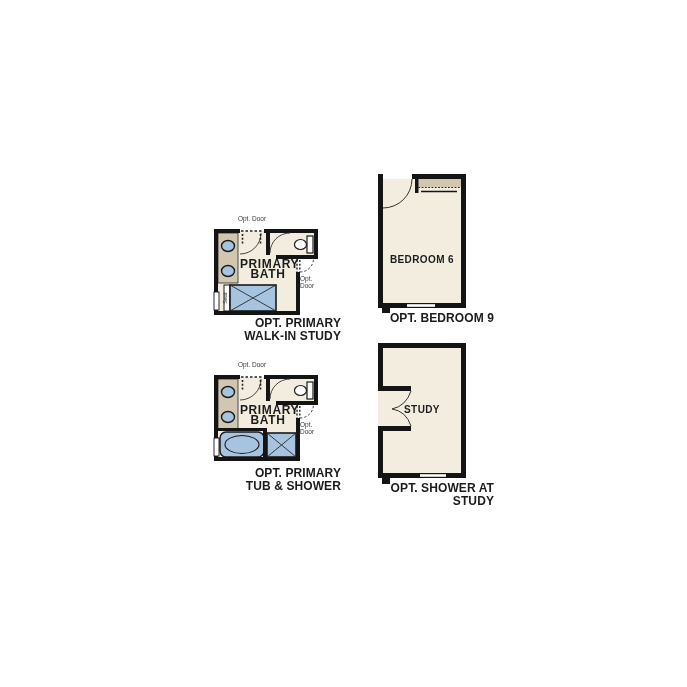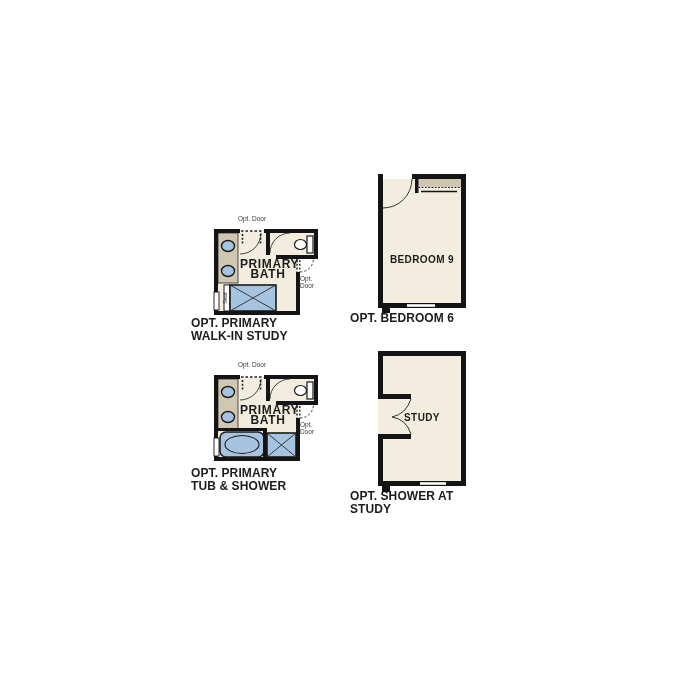--- a/index.html
+++ b/index.html
@@ -7,21 +7,21 @@
           font-family:"Liberation Sans", sans-serif;}
   .plan-block{position:absolute;}
   .plan-block svg{display:block;position:absolute;left:0;top:0;overflow:visible;}
   .lbl{position:absolute;color:#3a3a3a;font-size:6.5px;line-height:7px;}
   .lbl.center{text-align:center;}
   .room-label{position:absolute;color:#1c1c1c;font-weight:bold;text-align:center;
               letter-spacing:0.6px;}
   .room-label.bath{font-size:12px;line-height:9.5px;}
   .room-label.big{font-size:10px;line-height:11px;letter-spacing:0.4px;}
   .caption{position:absolute;color:#1c1c1c;font-weight:bold;font-size:12px;
-           line-height:12.5px;text-align:left;letter-spacing:0.1px;}
+           line-height:12.5px;text-align:right;letter-spacing:0.1px;}
 </style>
 </head>
 <body>
 
 <div class="canvas">
 
   <div class="plan-block" style="left:214px;top:229px;width:104px;height:86px;">
     <svg width="104" height="86" viewBox="0 0 104 86">
 
       <rect x="2" y="2" width="100" height="26" fill="#f3ede0"></rect>
@@ -150,25 +150,25 @@
         <rect x="0" y="0" width="5" height="5"></rect>
         <rect x="34" y="0" width="54" height="5"></rect>
         <rect x="0" y="0" width="5" height="134"></rect>
         <rect x="83" y="0" width="5" height="134"></rect>
         <rect x="0" y="129" width="88" height="5"></rect>
         <rect x="4" y="133" width="8" height="6"></rect>
       </g>
       <rect x="29" y="130.2" width="28" height="2.6" fill="#ffffff"></rect>
       <path d="M 34 5 A 29 29 0 0 1 5 34" fill="none" stroke="#333" stroke-width="1"></path>
     </svg>
-    <div class="room-label big" style="left:4px;top:80px;width:80px;">BEDROOM 9</div>
-    <div class="caption" style="left:-28px;top:138px;width:144px;">OPT. BEDROOM 6</div>
+    <div class="room-label big" style="left:4px;top:80px;width:80px;">BEDROOM 6</div>
+    <div class="caption" style="left:-28px;top:138px;width:144px;">OPT. BEDROOM 9</div>
   </div>
 
-  <div class="plan-block" style="left:378px;top:343px;width:80px;height:142px;margin-top:8px;">
+  <div class="plan-block" style="left:378px;top:343px;width:80px;height:142px;">
     <svg width="88" height="142" viewBox="0 0 88 142">
       <rect x="5" y="5" width="78" height="125" fill="#f3ede0"></rect>
       <rect x="0" y="48" width="5" height="35" fill="#f3ede0"></rect>
 
       <g fill="#141414">
         <rect x="0" y="0" width="88" height="5"></rect>
         <rect x="83" y="0" width="5" height="135"></rect>
         <rect x="0" y="130" width="88" height="5"></rect>
         <rect x="0" y="0" width="5" height="43"></rect>
         <rect x="0" y="43" width="33" height="5"></rect>

